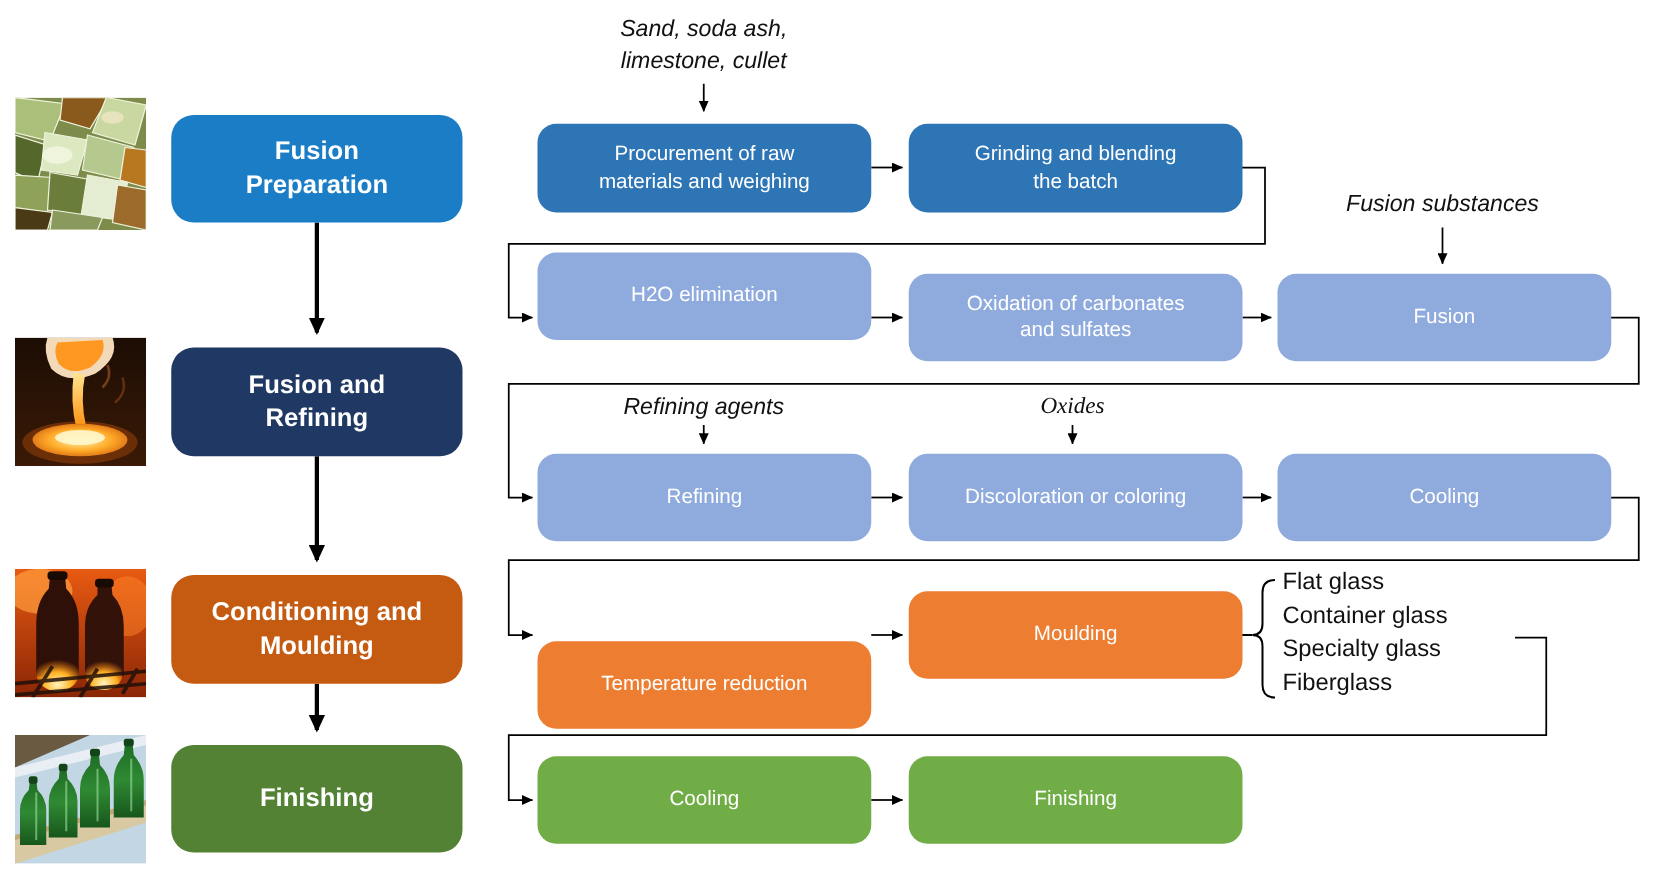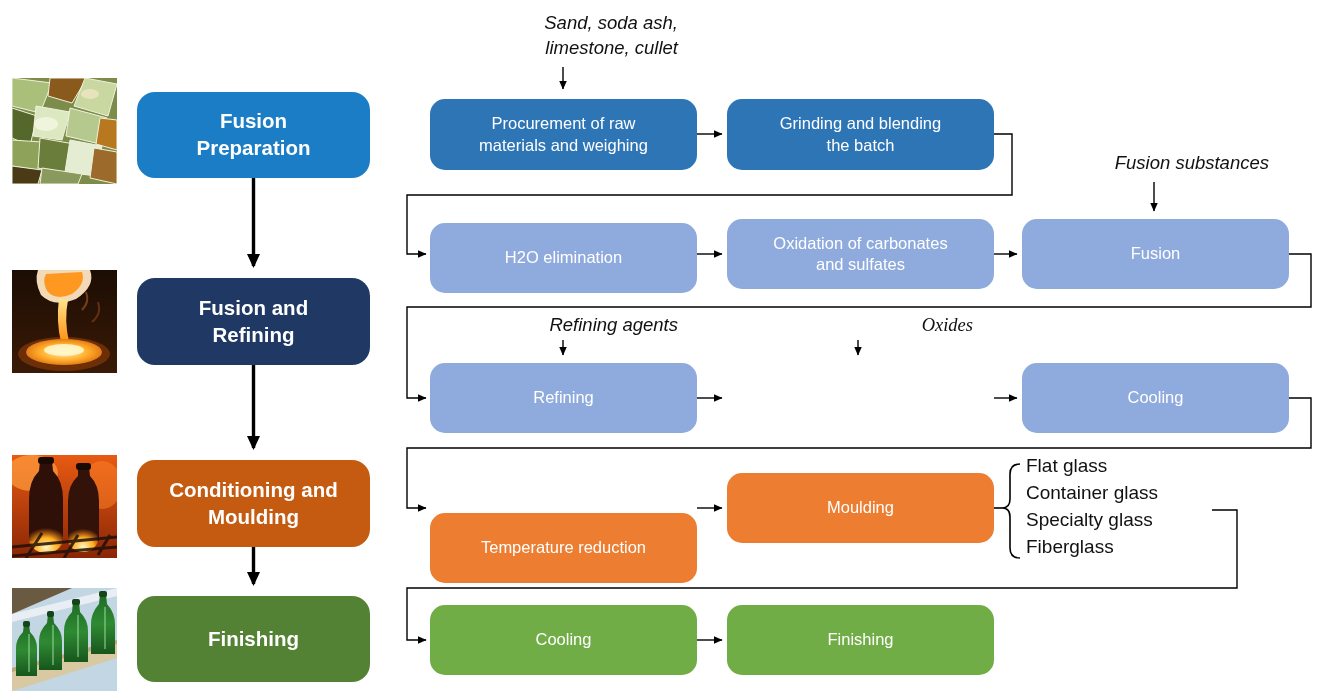--- a/index.html
+++ b/index.html
@@ -23,21 +23,21 @@
   .process{
     width:267px;height:70px;border-radius:15px;font-size:16.5px;line-height:1.28;
     padding:0 14px;
   }
   .p-darkblue{background:#2e75b6;}
   .p-lightblue{background:#8faadc;}
   .p-orange{background:#ed7d31;}
   .p-green{background:#70ad47;}
   .annot{
     position:absolute;font-style:italic;font-size:18.5px;color:#111111;
-    text-align:right;white-space:pre-line;line-height:1.33;
+    text-align:center;white-space:pre-line;line-height:1.33;
   }
   .product-list{
     position:absolute;left:1026px;top:452px;font-size:19px;
     color:#111111;line-height:27px;
   }
   .photo{position:absolute;left:12px;width:105px;overflow:hidden;}
   .photo svg{display:block;}
 </style>
 </head>
 <body>
@@ -217,26 +217,27 @@
 Refining</div>
   <div class="box stage s3">Conditioning and
 Moulding</div>
   <div class="box stage s4">Finishing</div>
 
   <div class="box process p-darkblue" style="left:430px;top:99px;height:71px;">Procurement of raw
 materials and weighing</div>
   <div class="box process p-darkblue" style="left:727px;top:99px;height:71px;">Grinding and blending
 the batch</div>
 
-  <div class="box process p-lightblue" style="left:430px;top:223px;">H2O elimination</div>
+  <div class="box process p-lightblue" style="left:430px;top:202px;">H2O elimination</div>
   <div class="box process p-lightblue" style="left:727px;top:219px;">Oxidation of carbonates
 and sulfates</div>
   <div class="box process p-lightblue" style="left:1022px;top:219px;">Fusion</div>
 
   <div class="box process p-lightblue" style="left:430px;top:363px;">Refining</div>
+  <div class="box process p-lightblue" style="left:727px;top:363px;">Discoloration or coloring</div>
   <div class="box process p-lightblue" style="left:1022px;top:363px;">Cooling</div>
 
   <div class="box process p-orange" style="left:430px;top:473px;margin-top:40px;">Temperature reduction</div>
   <div class="box process p-orange" style="left:727px;top:473px;">Moulding</div>
 
   <div class="box process p-green" style="left:430px;top:605px;">Cooling</div>
   <div class="box process p-green" style="left:727px;top:605px;">Finishing</div>
 
   <div class="annot" style="left:448px;top:11px;width:230px;">Sand, soda ash,
 limestone, cullet</div>

